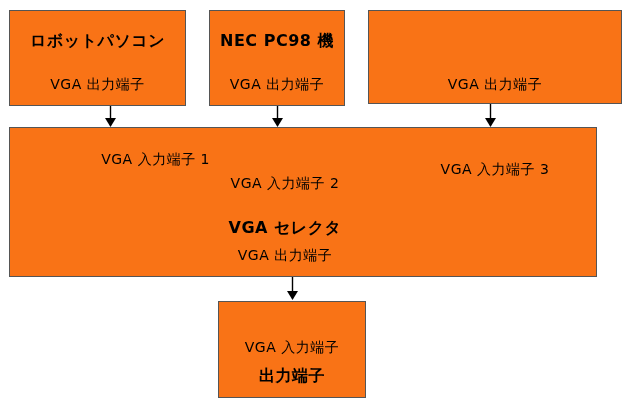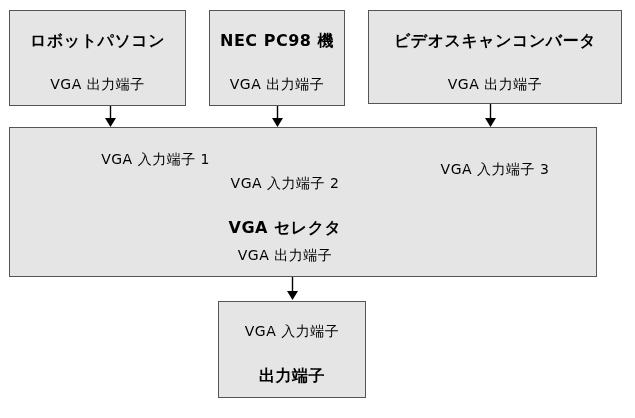--- a/index.html
+++ b/index.html
@@ -13,21 +13,21 @@
     width: 635px;
     height: 418px;
     background: #ffffff;
     font-family: "DejaVu Sans", "Liberation Sans", sans-serif;
     color: #000000;
     overflow: hidden;
   }
   .box {
     position: absolute;
     border: 1px solid #555555;
-    background: #e5e5e5;
+    background: #f97316;
     box-sizing: border-box;
   }
   .label {
     position: absolute;
     text-align: center;
     white-space: nowrap;
     line-height: 1;
     color: #000000;
   }
   .title-label {
@@ -60,21 +60,20 @@
     <div class="label title-label center-wide" style="top:22px;">ロボットパソコン</div>
     <div class="label port-label center-wide" style="top:66px;">VGA 出力端子</div>
   </div>
 
   <div class="box" style="left:209px; top:10px; width:136px; height:96px;text-decoration:underline;">
     <div class="label title-label center-wide" style="top:22px;">NEC PC98 機</div>
     <div class="label port-label center-wide" style="top:66px;">VGA 出力端子</div>
   </div>
 
   <div class="box" style="left:368px; top:10px; width:254px; height:94px;">
-    <div class="label title-label center-wide" style="top:22px;">ビデオスキャンコンバータ</div>
     <div class="label port-label center-wide" style="top:66px;">VGA 出力端子</div>
   </div>
 
   <div class="arrow" style="left:104px; top:106px;">
     <svg width="13" height="22" viewBox="0 0 13 22">
       <line x1="6.5" y1="0" x2="6.5" y2="13" stroke="#000000" stroke-width="1.4"></line>
       <polygon points="1,12 12,12 6.5,21" fill="#000000"></polygon>
     </svg>
   </div>
 
@@ -101,17 +100,17 @@
   </div>
 
   <div class="arrow" style="left:286px; top:277px;">
     <svg width="13" height="24" viewBox="0 0 13 24">
       <line x1="6.5" y1="0" x2="6.5" y2="15" stroke="#000000" stroke-width="1.4"></line>
       <polygon points="1,14 12,14 6.5,23" fill="#000000"></polygon>
     </svg>
   </div>
 
   <div class="box" style="left:218px; top:301px; width:148px; height:97px;">
-    <div class="label port-label center-wide" style="top:22px;">VGA 入力端子</div>
+    <div class="label port-label center-wide" style="top:38px;">VGA 入力端子</div>
     <div class="label title-label center-wide" style="top:66px;">出力端子</div>
   </div>
 
 </div>
 
 </body></html>

